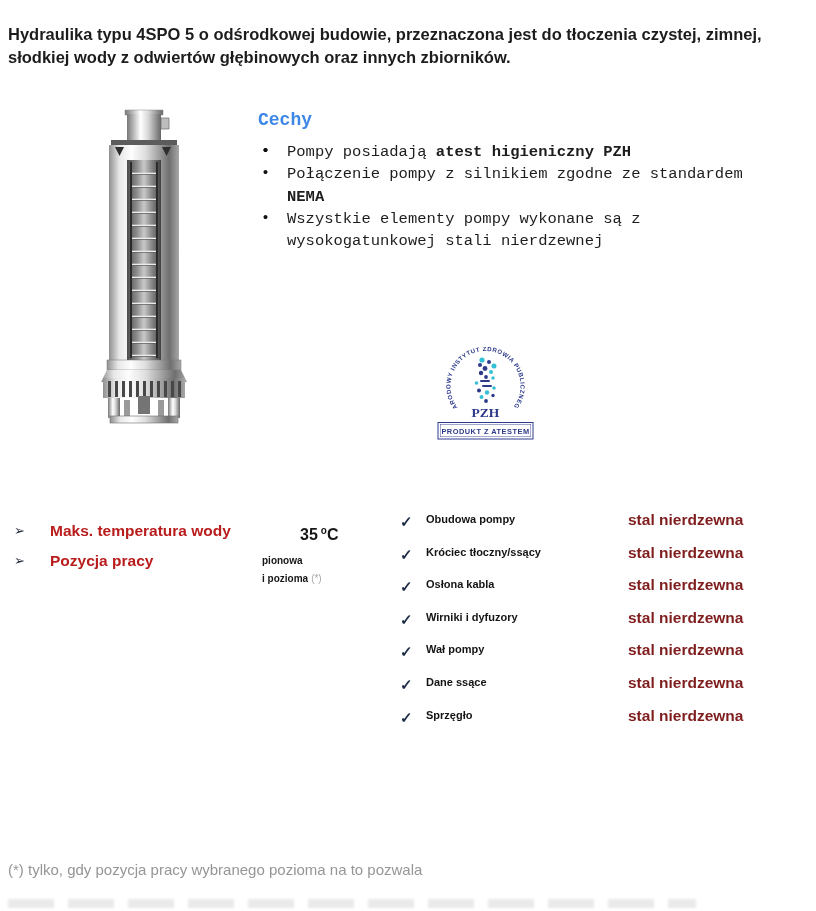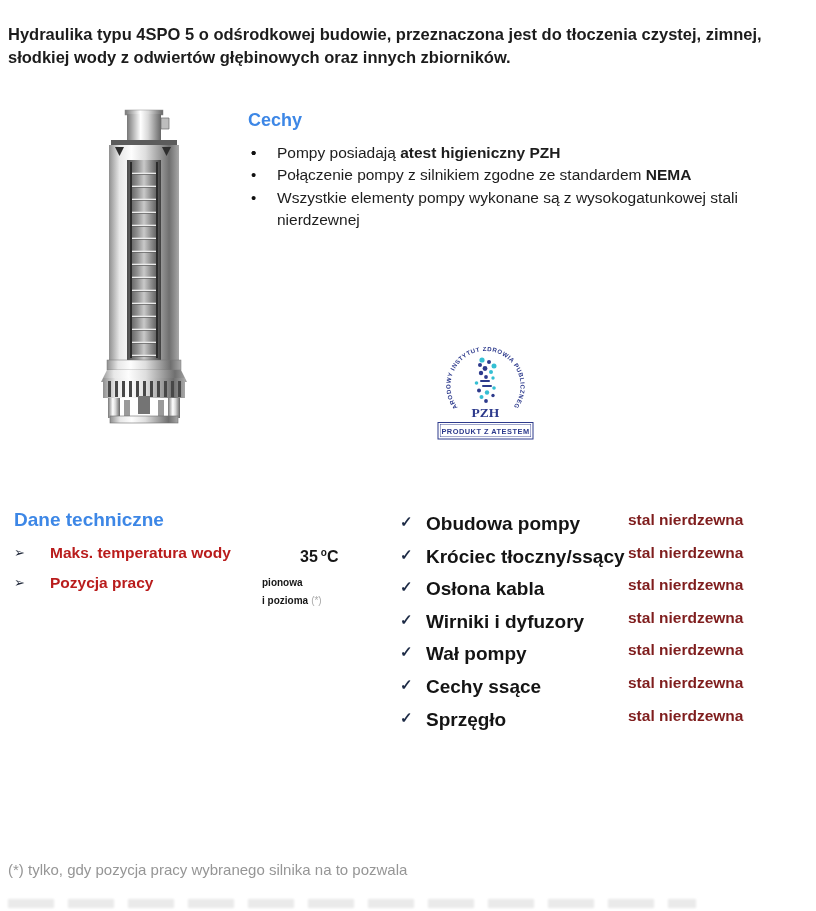--- a/index.html
+++ b/index.html
@@ -8,21 +8,21 @@
     font-family:"Liberation Sans",sans-serif;color:#1d1d1d;overflow:hidden;
   }
   
   .intro{
     position:absolute;left:8px;top:6px;width:804px;
     font-size:16.5px;font-weight:700;line-height:23px;color:#1c1c1c;
   }
   
   .sec-title{color:#3d87e6;font-weight:700;font-size:19px;}
   
-  .cechy{position:absolute;left:248px;top:110px;width:505px;}
+  .cechy{position:absolute;left:258px;top:110px;width:505px;font-family:Liberation Mono, monospace;}
   .cechy .sec-title{font-size:18px;}
   .cechy ul{list-style:none;margin:11px 0 0 0;padding:0;}
   .cechy li{
     position:relative;padding-left:29px;font-size:15.5px;font-weight:500;
     line-height:22.3px;color:#1d1d1d;
   }
   .cechy .dot{
     position:absolute;left:3px;top:0;font-size:15px;color:#111;
   }
   .cechy b{font-weight:700;}
@@ -49,21 +49,21 @@
   .d-row.r2{height:48px;}
   .note-star{color:#a9a9a9;font-weight:400;margin-left:3px;}
   
   .wyk{position:absolute;left:390px;top:498px;width:412px;}
   .wyk ul{list-style:none;margin:15px 0 0 0;padding:0;}
   .w-row{position:relative;height:32.6px;}
   .w-row .check{
     position:absolute;left:10px;top:0;font-size:15px;font-weight:700;color:#1c2a45;
   }
   .w-row .w-label{
-    position:absolute;left:36px;top:0;font-size:19px;font-weight:700;color:#141414;
+    position:absolute;left:36px;top:0;font-size:11px;font-weight:700;color:#141414;
   }
   .w-row .w-value{
     position:absolute;left:238px;top:-2px;font-size:15.5px;font-weight:700;color:#7f1d1d;
   }
   
   .footnote{
     position:absolute;left:8px;top:861px;font-size:15px;color:#969696;font-weight:400;
   }
   .cut-line{
     position:absolute;left:8px;top:899px;width:688px;height:9px;opacity:.55;
@@ -194,21 +194,20 @@
       </g>
       <text x="48.5" y="70" text-anchor="middle" font-size="13.5" font-weight="bold" fill="#2d3a8c" font-family="Liberation Serif, serif">PZH</text>
 
       <rect x="1" y="75.5" width="95" height="16.5" fill="#ffffff" stroke="#2d3a8c" stroke-width="1"></rect>
       <rect x="3.2" y="77.7" width="90.6" height="12.1" fill="none" stroke="#2d3a8c" stroke-width="0.45"></rect>
       <text x="48.5" y="86.6" text-anchor="middle" font-size="7.4" font-weight="bold" fill="#2d3a8c" letter-spacing="0.5" font-family="Liberation Sans, sans-serif">PRODUKT Z ATESTEM</text>
     </svg>
   </div>
 
   <section class="dane">
-    <div class="sec-title">Dane techniczne</div>
     <div class="dane-rows">
       <div class="d-row r1">
         <span class="arrow">➢</span>
         <span class="d-label">Maks. temperatura wody</span>
         <span class="d-value"><span>35</span><sup>o</sup><span>C</span></span>
       </div>
       <div class="d-row r2">
         <span class="arrow">➢</span>
         <span class="d-label">Pozycja pracy</span>
         <span class="d-value">
@@ -241,27 +240,27 @@
         <span class="w-label">Wirniki i dyfuzory</span>
         <span class="w-value">stal nierdzewna</span>
       </li>
       <li class="w-row">
         <span class="check">✓</span>
         <span class="w-label">Wał pompy</span>
         <span class="w-value">stal nierdzewna</span>
       </li>
       <li class="w-row">
         <span class="check">✓</span>
-        <span class="w-label">Cechy ssące</span>
+        <span class="w-label">Dane ssące</span>
         <span class="w-value">stal nierdzewna</span>
       </li>
       <li class="w-row">
         <span class="check">✓</span>
         <span class="w-label">Sprzęgło</span>
         <span class="w-value">stal nierdzewna</span>
       </li>
     </ul>
   </section>
 
-  <div class="footnote">(*) tylko, gdy pozycja pracy wybranego silnika na to pozwala</div>
+  <div class="footnote">(*) tylko, gdy pozycja pracy wybranego pozioma na to pozwala</div>
   <div class="cut-line"></div>
 
 </div>
 
 </body></html>

